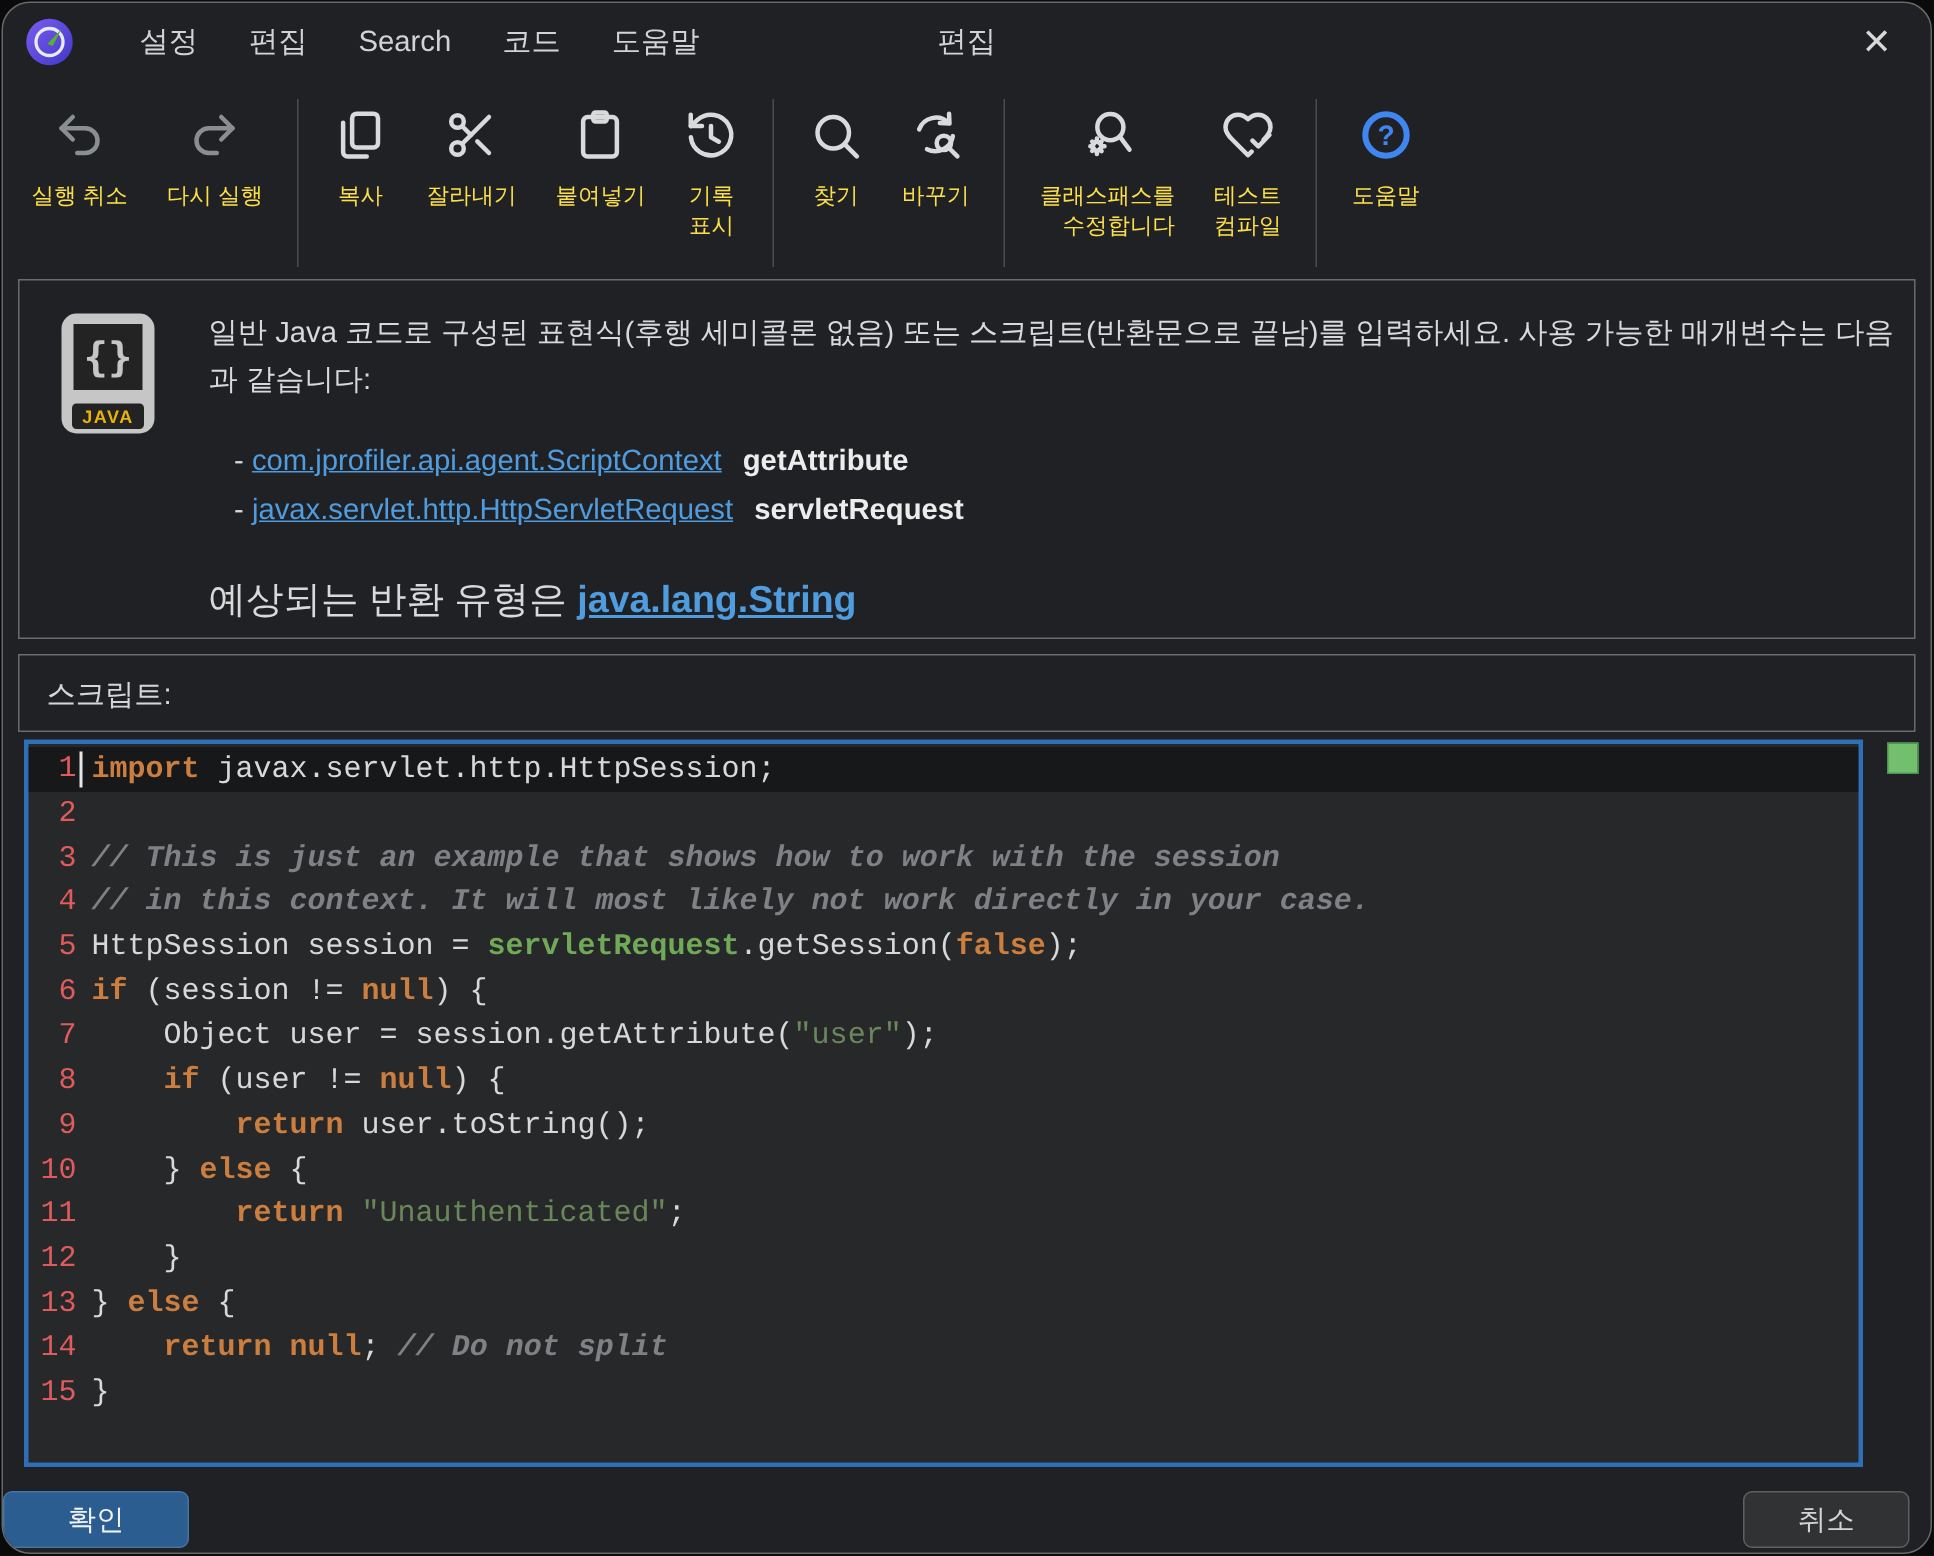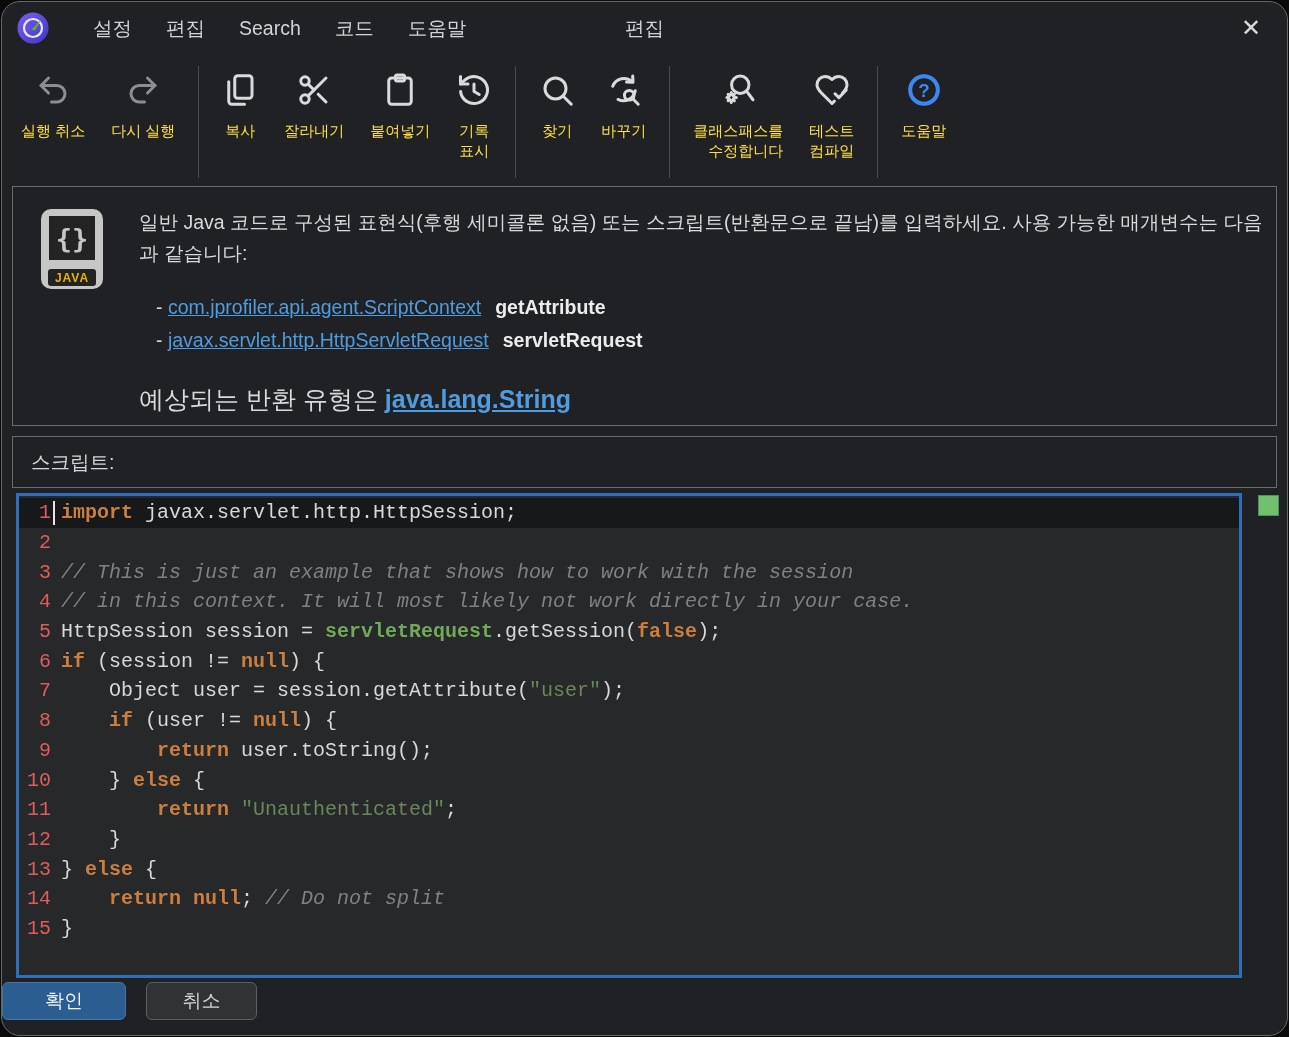--- a/index.html
+++ b/index.html
@@ -62,26 +62,26 @@
   }
   .code-line { display:flex; height:29.7px; align-items:center; font-family:"Liberation Mono", monospace; font-size:20px; }
   .code-line.current { background:var(--current-line-bg,#17181a); }
   .gutter { flex:none; width:34px; text-align:right; color:var(--line-number,#e05c5c); padding-right:2px; }
   .code-text { white-space:pre; margin-left:8px; color:var(--plain-code,#d8d8d8); position:relative; }
   .caret { display:inline-block; width:2px; height:24px; background:#e6e6e6; vertical-align:middle; margin-left:-8px; margin-right:6px; }
   .tok-plain   { color:var(--plain-code,#d8d8d8);text-align:center; }
   .tok-keyword { color:var(--keyword,#cc7e3f); font-weight:bold; }
   .tok-string  { color:var(--string,#6a8759); }
   .tok-param   { color:var(--param-green,#70a957); font-weight:bold; }
-  .tok-comment { color:var(--comment,#7f8184); font-style:italic; }
+  .tok-comment { color:var(--comment,#7f8184); font-style:italic;font-weight:bold; }
   .status-square { position:absolute; top:2px; right:-37px; width:21px; height:21px;
     background:var(--status-green,#72bf6d); border:1px solid #4e9352; }
 
   
-  .footer { display:flex; justify-content:flex-start; gap:20px; padding:4px 14px 0 0;font-family:Liberation Mono, monospace; }
+  .footer { display:flex; justify-content:space-between; gap:20px; padding:16px 14px 0 0;font-family:Liberation Mono, monospace; }
   .btn { height:38px; border-radius:6px; font-size:19px; display:flex; align-items:center; justify-content:center; cursor:default; }
   .btn-ok { width:124px; background:var(--ok-button-bg,#2b5d90); border:1px solid var(--ok-button-border,#47749e); color:#f0f3f6; }
   .btn-cancel { width:111px; background:var(--cancel-button-bg,#303234); border:1px solid var(--cancel-button-border,#5d5f61); color:#d3d4d5; }
 
   svg { display:block; }
 </style>
 </head>
 <body>
 
 <div class="window">

